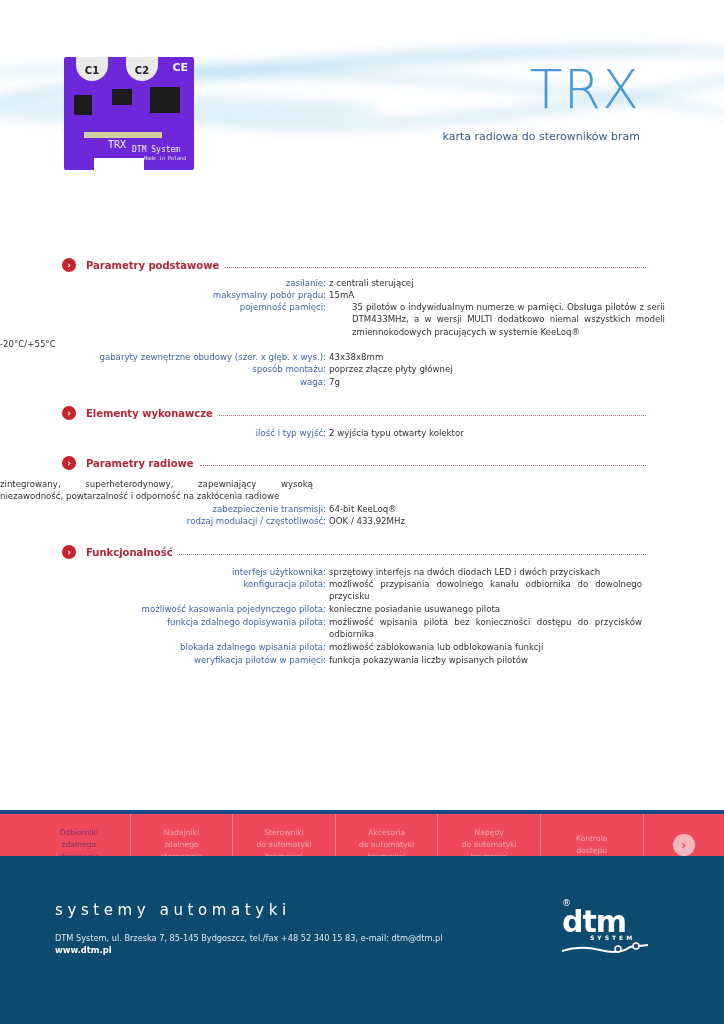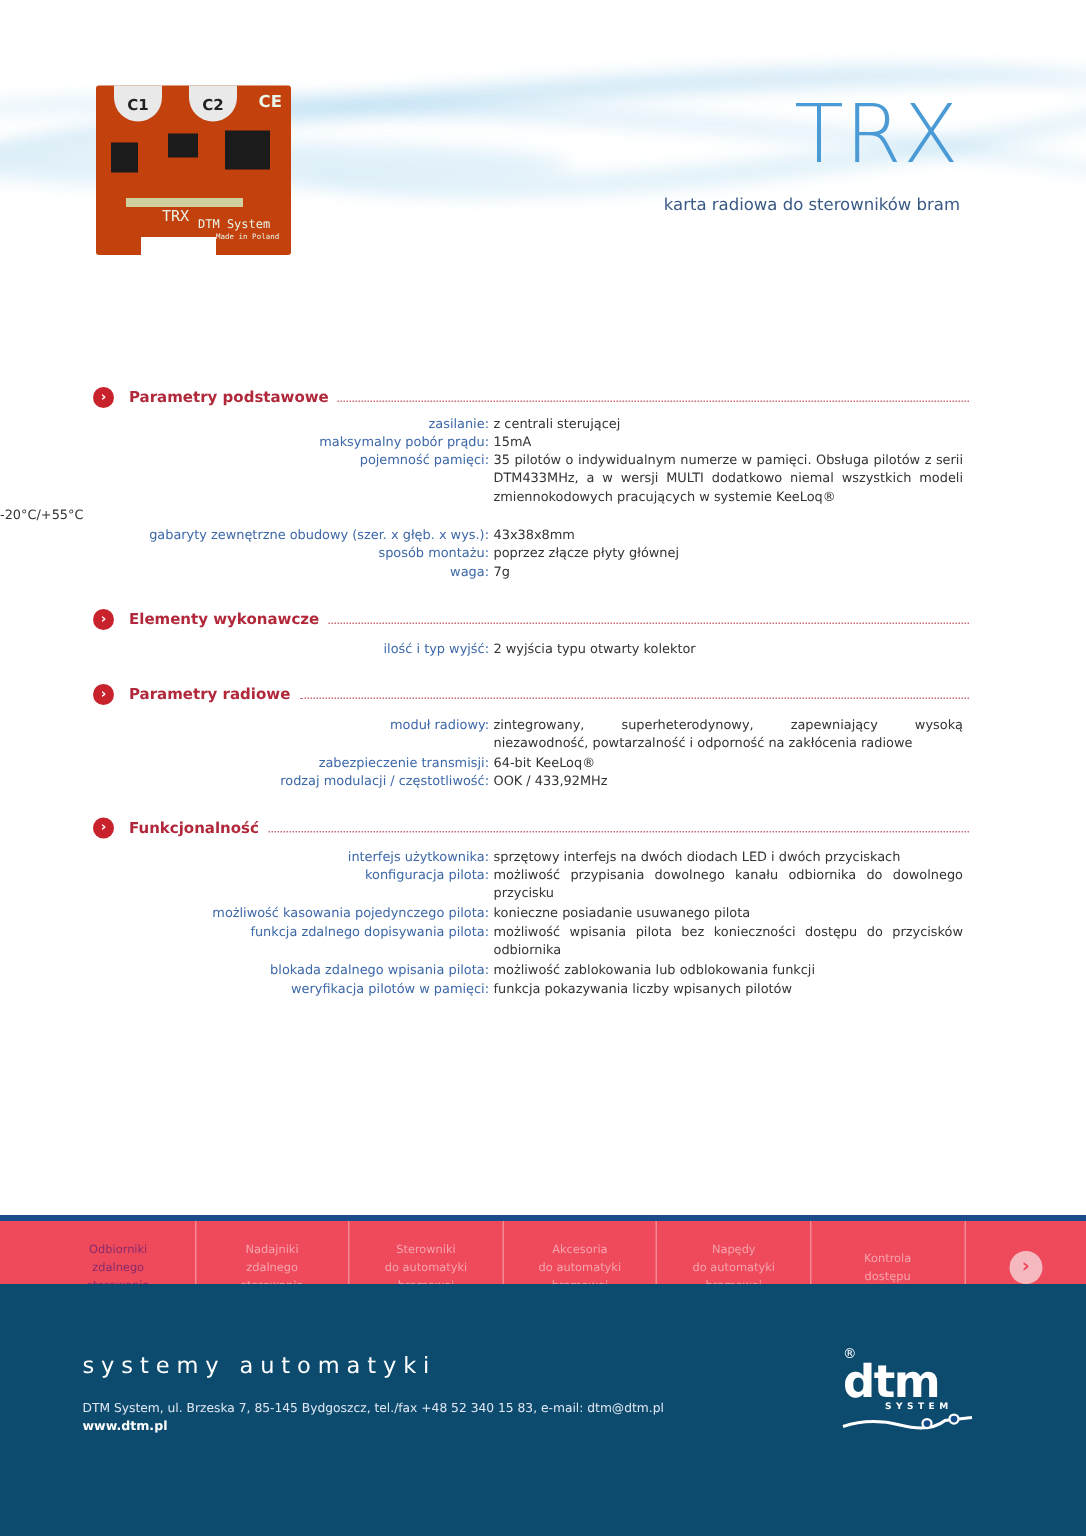--- a/index.html
+++ b/index.html
@@ -8,21 +8,21 @@
 
   
   .hero { position: absolute; left: 0; top: 0; width: 724px; height: 240px; overflow: hidden; }
   .wave { position: absolute; border-radius: 50%; filter: blur(6px); }
   .wave.w1 { left: -60px; top: 55px; width: 820px; height: 70px; border-top: 14px solid rgba(120,190,230,0.35); transform: rotate(-4deg); }
   .wave.w2 { left: -100px; top: 70px; width: 900px; height: 90px; border-top: 10px solid rgba(140,200,235,0.30); transform: rotate(3deg); }
   .wave.w3 { left: 200px; top: 40px; width: 600px; height: 80px; border-bottom: 12px solid rgba(150,205,235,0.35); transform: rotate(-6deg); }
   .wave.w4 { left: -40px; top: 95px; width: 420px; height: 30px; background: rgba(170,215,240,0.35); }
 
   
-  .pcb { position: absolute; left: 64px; top: 57px; width: 130px; height: 113px; background: #c2410c; border-radius: 2px; }
+  .pcb { position: absolute; left: 64px; top: 57px; width: 130px; height: 113px; background: #6d28d9; border-radius: 2px; }
   .pcb .notch { position: absolute; bottom: 0; width: 50px; height: 12px; background: #fff; left: 30px; }
   .pcb .cap { position: absolute; top: 0; width: 32px; height: 24px; background: #e9e9e9; border-radius: 0 0 16px 16px; font: bold 10px "DejaVu Sans", sans-serif; color: #222; text-align: center; line-height: 28px; }
   .pcb .cap.c1 { left: 12px; }
   .pcb .cap.c2 { left: 62px; }
   .pcb .ce { position: absolute; top: 4px; right: 6px; font: bold 11px "DejaVu Sans", sans-serif; color: #e8f5e8; }
   .pcb .chip { position: absolute; background: #1b1b1b; }
   .pcb .lbl { position: absolute; color: #e8f5e8; font-family: "DejaVu Sans Mono", monospace; }
   .pcb .header-strip { position: absolute; left: 20px; top: 75px; width: 78px; height: 6px; background: #cfcfa0; }
 
   
@@ -91,21 +91,21 @@
   <span class="dots"></span>
 </div>
 <div class="spec" style="top:277px;">
   <div class="k">zasilanie:</div>
   <div class="v">z centrali sterującej</div>
 </div>
 <div class="spec" style="top:289px;">
   <div class="k">maksymalny pobór prądu:</div>
   <div class="v">15mA</div>
 </div>
-<div class="spec" style="top:301px;">
+<div class="spec" style="top:301px;gap:23px;">
   <div class="k">pojemność pamięci:</div>
   <div class="v">35 pilotów o indywidualnym numerze w pamięci. Obsługa pilotów z serii DTM433MHz, a w wersji MULTI dodatkowo niemal wszystkich modeli zmiennokodowych pracujących w systemie KeeLoq®</div>
 </div>
 <div class="spec" style="top:338px;">
   <div class="v">-20°C/+55°C</div>
 </div>
 <div class="spec" style="top:351px;">
   <div class="k">gabaryty zewnętrzne obudowy (szer. x głęb. x wys.):</div>
   <div class="v">43x38x8mm</div>
 </div>
@@ -127,21 +127,20 @@
   <div class="k">ilość i typ wyjść:</div>
   <div class="v">2 wyjścia typu otwarty kolektor</div>
 </div>
 
 <div class="section-head" style="top:455px;">
   <span class="bullet">›</span>
   <span class="section-title">Parametry radiowe</span>
   <span class="dots"></span>
 </div>
 <div class="spec" style="top:478px;">
-  <div class="k">moduł radiowy:</div>
   <div class="v">zintegrowany, superheterodynowy, zapewniający wysoką niezawodność, powtarzalność i odporność na zakłócenia radiowe</div>
 </div>
 <div class="spec" style="top:503px;">
   <div class="k">zabezpieczenie transmisji:</div>
   <div class="v">64-bit KeeLoq®</div>
 </div>
 <div class="spec" style="top:515px;align-items:flex-end;">
   <div class="k">rodzaj modulacji / częstotliwość:</div>
   <div class="v">OOK / 433,92MHz</div>
 </div>

